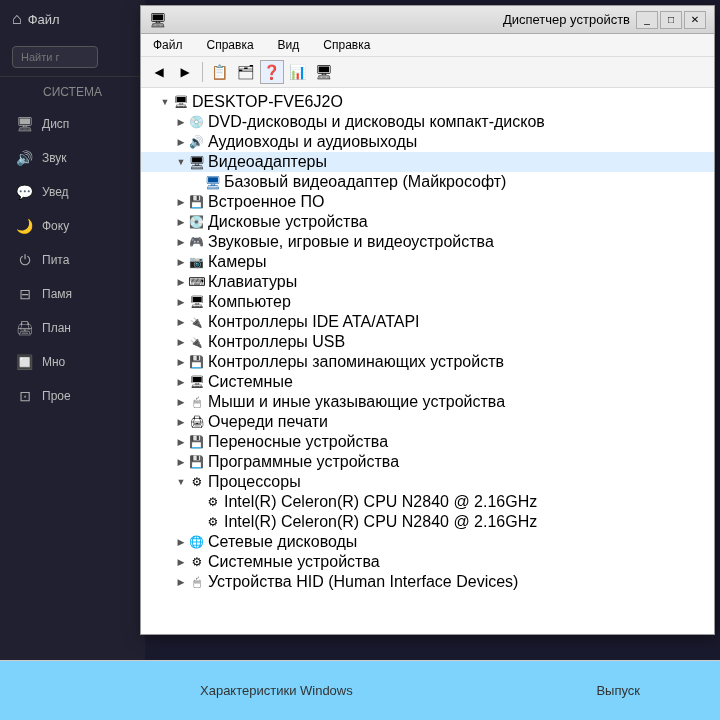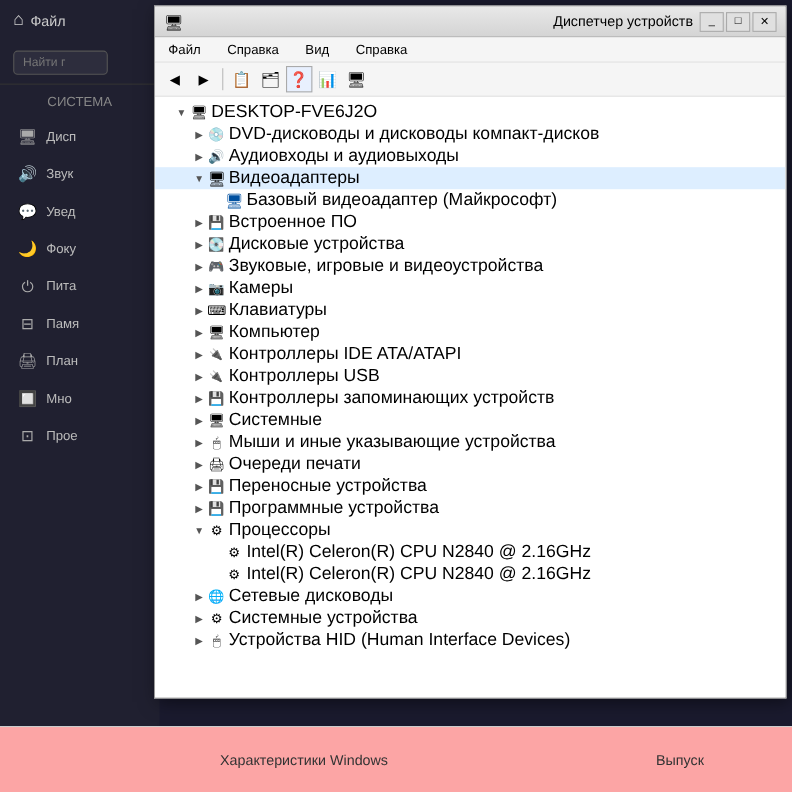--- a/index.html
+++ b/index.html
@@ -499,16 +499,16 @@
       <span class="tree-indent"></span>
       <span class="tree-indent"></span>
       <span class="tree-expander">▶</span>
       <span class="tree-icon">🖱</span>
       <span class="tree-label">Устройства HID (Human Interface Devices)</span>
     </div>
 
   </div>
 </div>
 
-<div style="position:absolute; bottom:0; left:0; width:720px; height:60px; background:#fca5a5; border-top:1px solid #ccc; display:flex; align-items:center; padding:0 16px 0 200px;">
+<div style="position:absolute; bottom:0; left:0; width:720px; height:60px; background:#7dd3fc; border-top:1px solid #ccc; display:flex; align-items:center; padding:0 16px 0 200px;">
   <div style="flex:1; font-size:13px; color:#333;">Характеристики Windows</div>
   <div style="font-size:13px; color:#333; margin-right:64px;">Выпуск</div>
 </div>
 
 </body></html>

